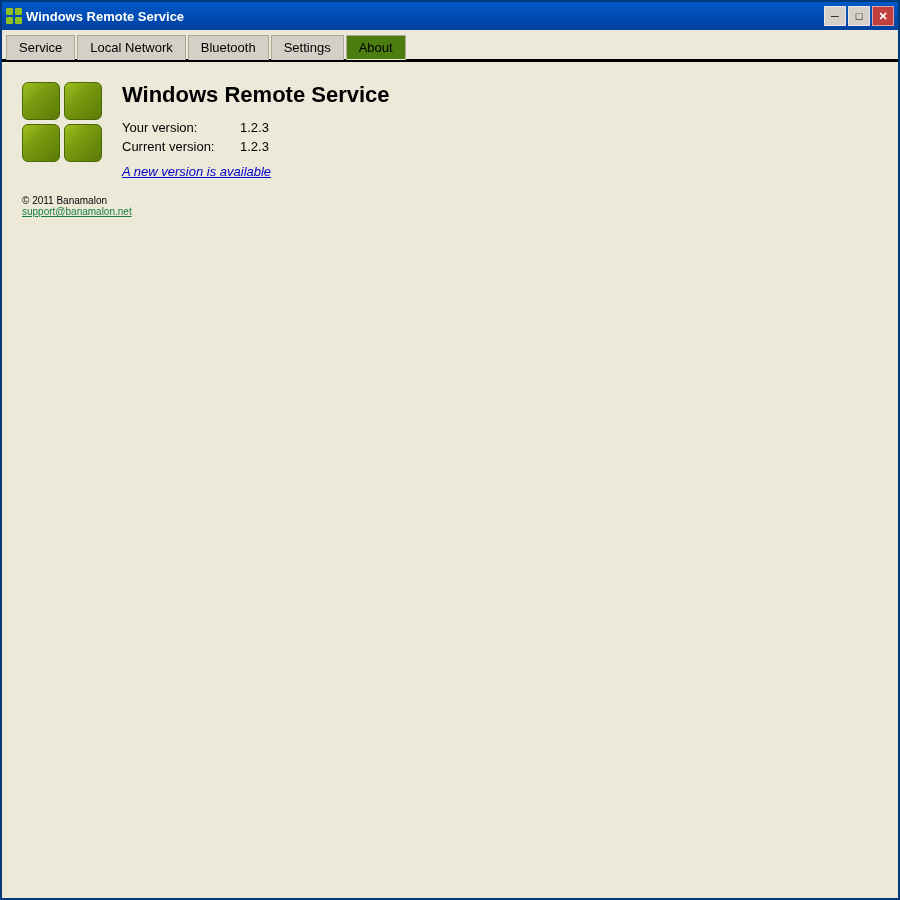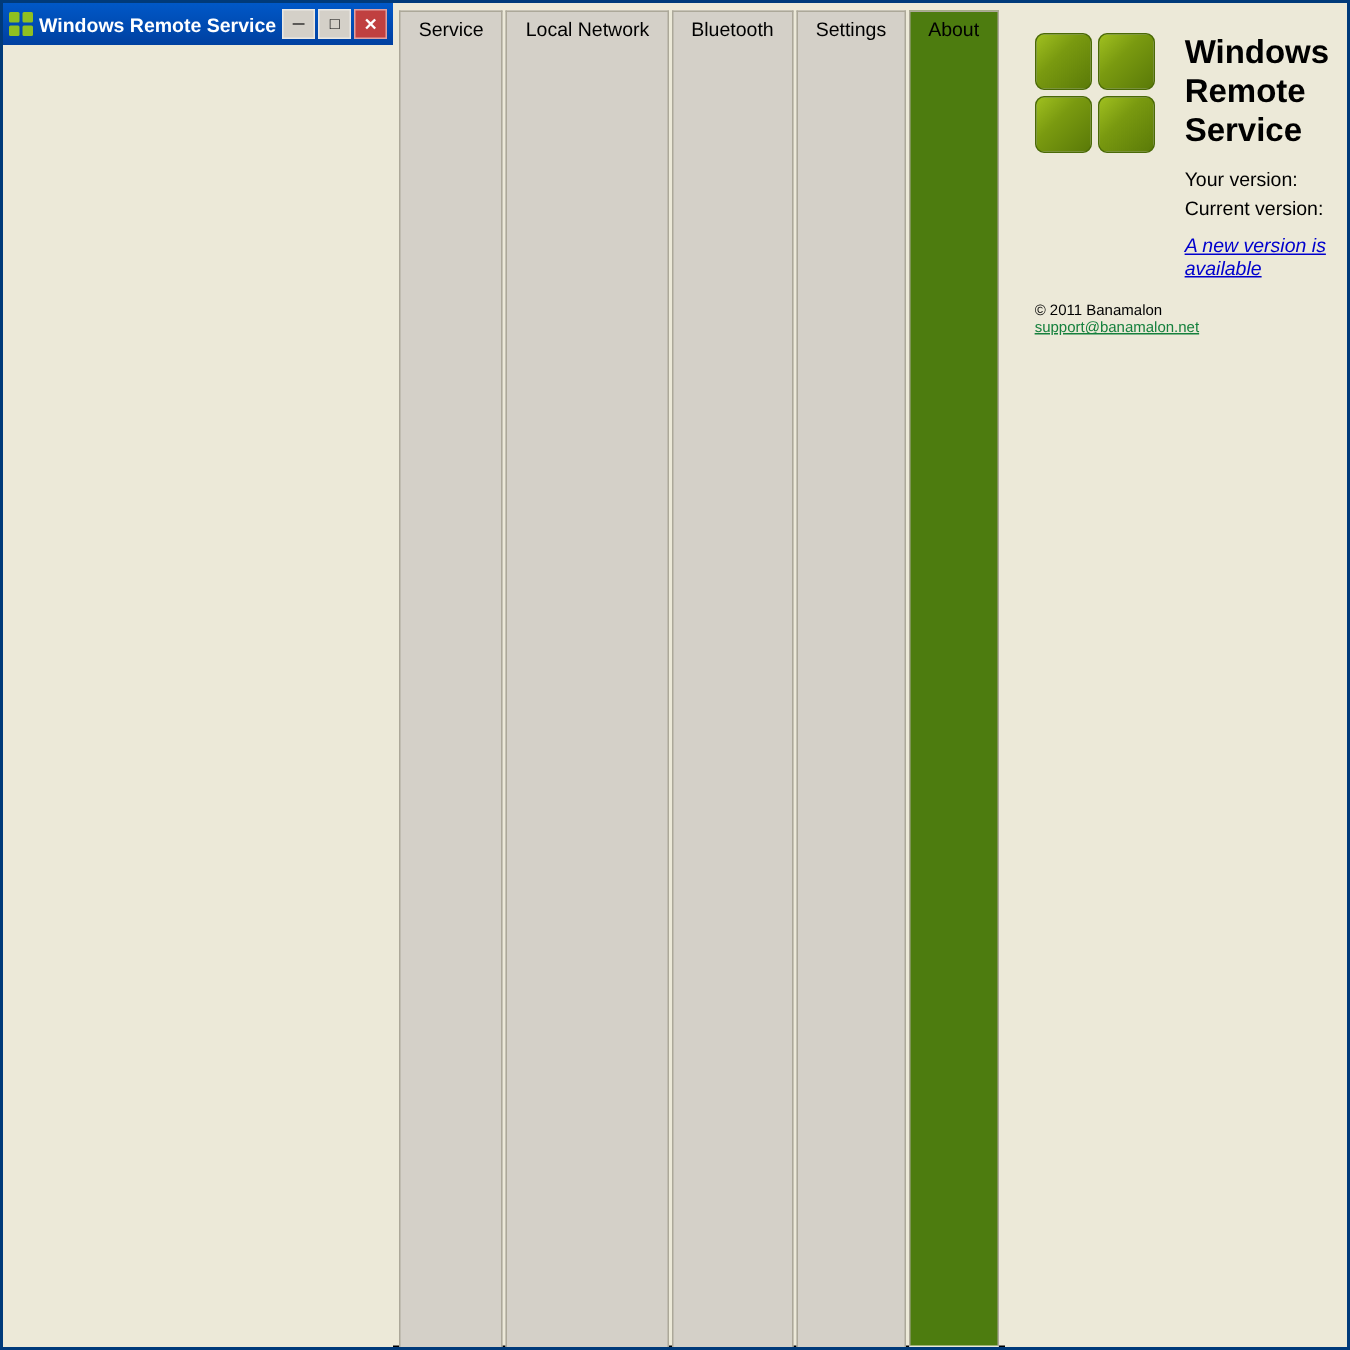--- a/index.html
+++ b/index.html
@@ -11,21 +11,21 @@
       font-family: 'Tahoma', 'Arial', sans-serif;
       font-size: 13px;
       overflow: hidden;
     }
 
     .window {
       width: 900px;
       height: 900px;
       border: 2px solid #003a7a;
       display: flex;
-      flex-direction: row;
+      flex-direction: column;
       background: #ece9d8;
     }
 
     .title-bar {
       background: linear-gradient(to bottom, #0058c8 0%, #0040a0 100%);
       height: 28px;
       display: flex;
       align-items: center;
       padding: 0 4px;
       gap: 4px;
@@ -67,21 +67,21 @@
     .tb-btn.close {
       background: #c04040;
       color: white;
     }
 
     .tab-bar {
       background: #ece9d8;
       padding: 4px 4px 0 4px;
       display: flex;
       gap: 2px;
-      border-bottom: 1px solid #000000;
+      border-bottom: 3px solid #000000;
       flex-shrink: 0;
     }
 
     .tab {
       padding: 4px 12px;
       background: #d4d0c8;
       border: 1px solid #aca899;
       border-bottom: none;
       cursor: pointer;
       font-size: 13px;

